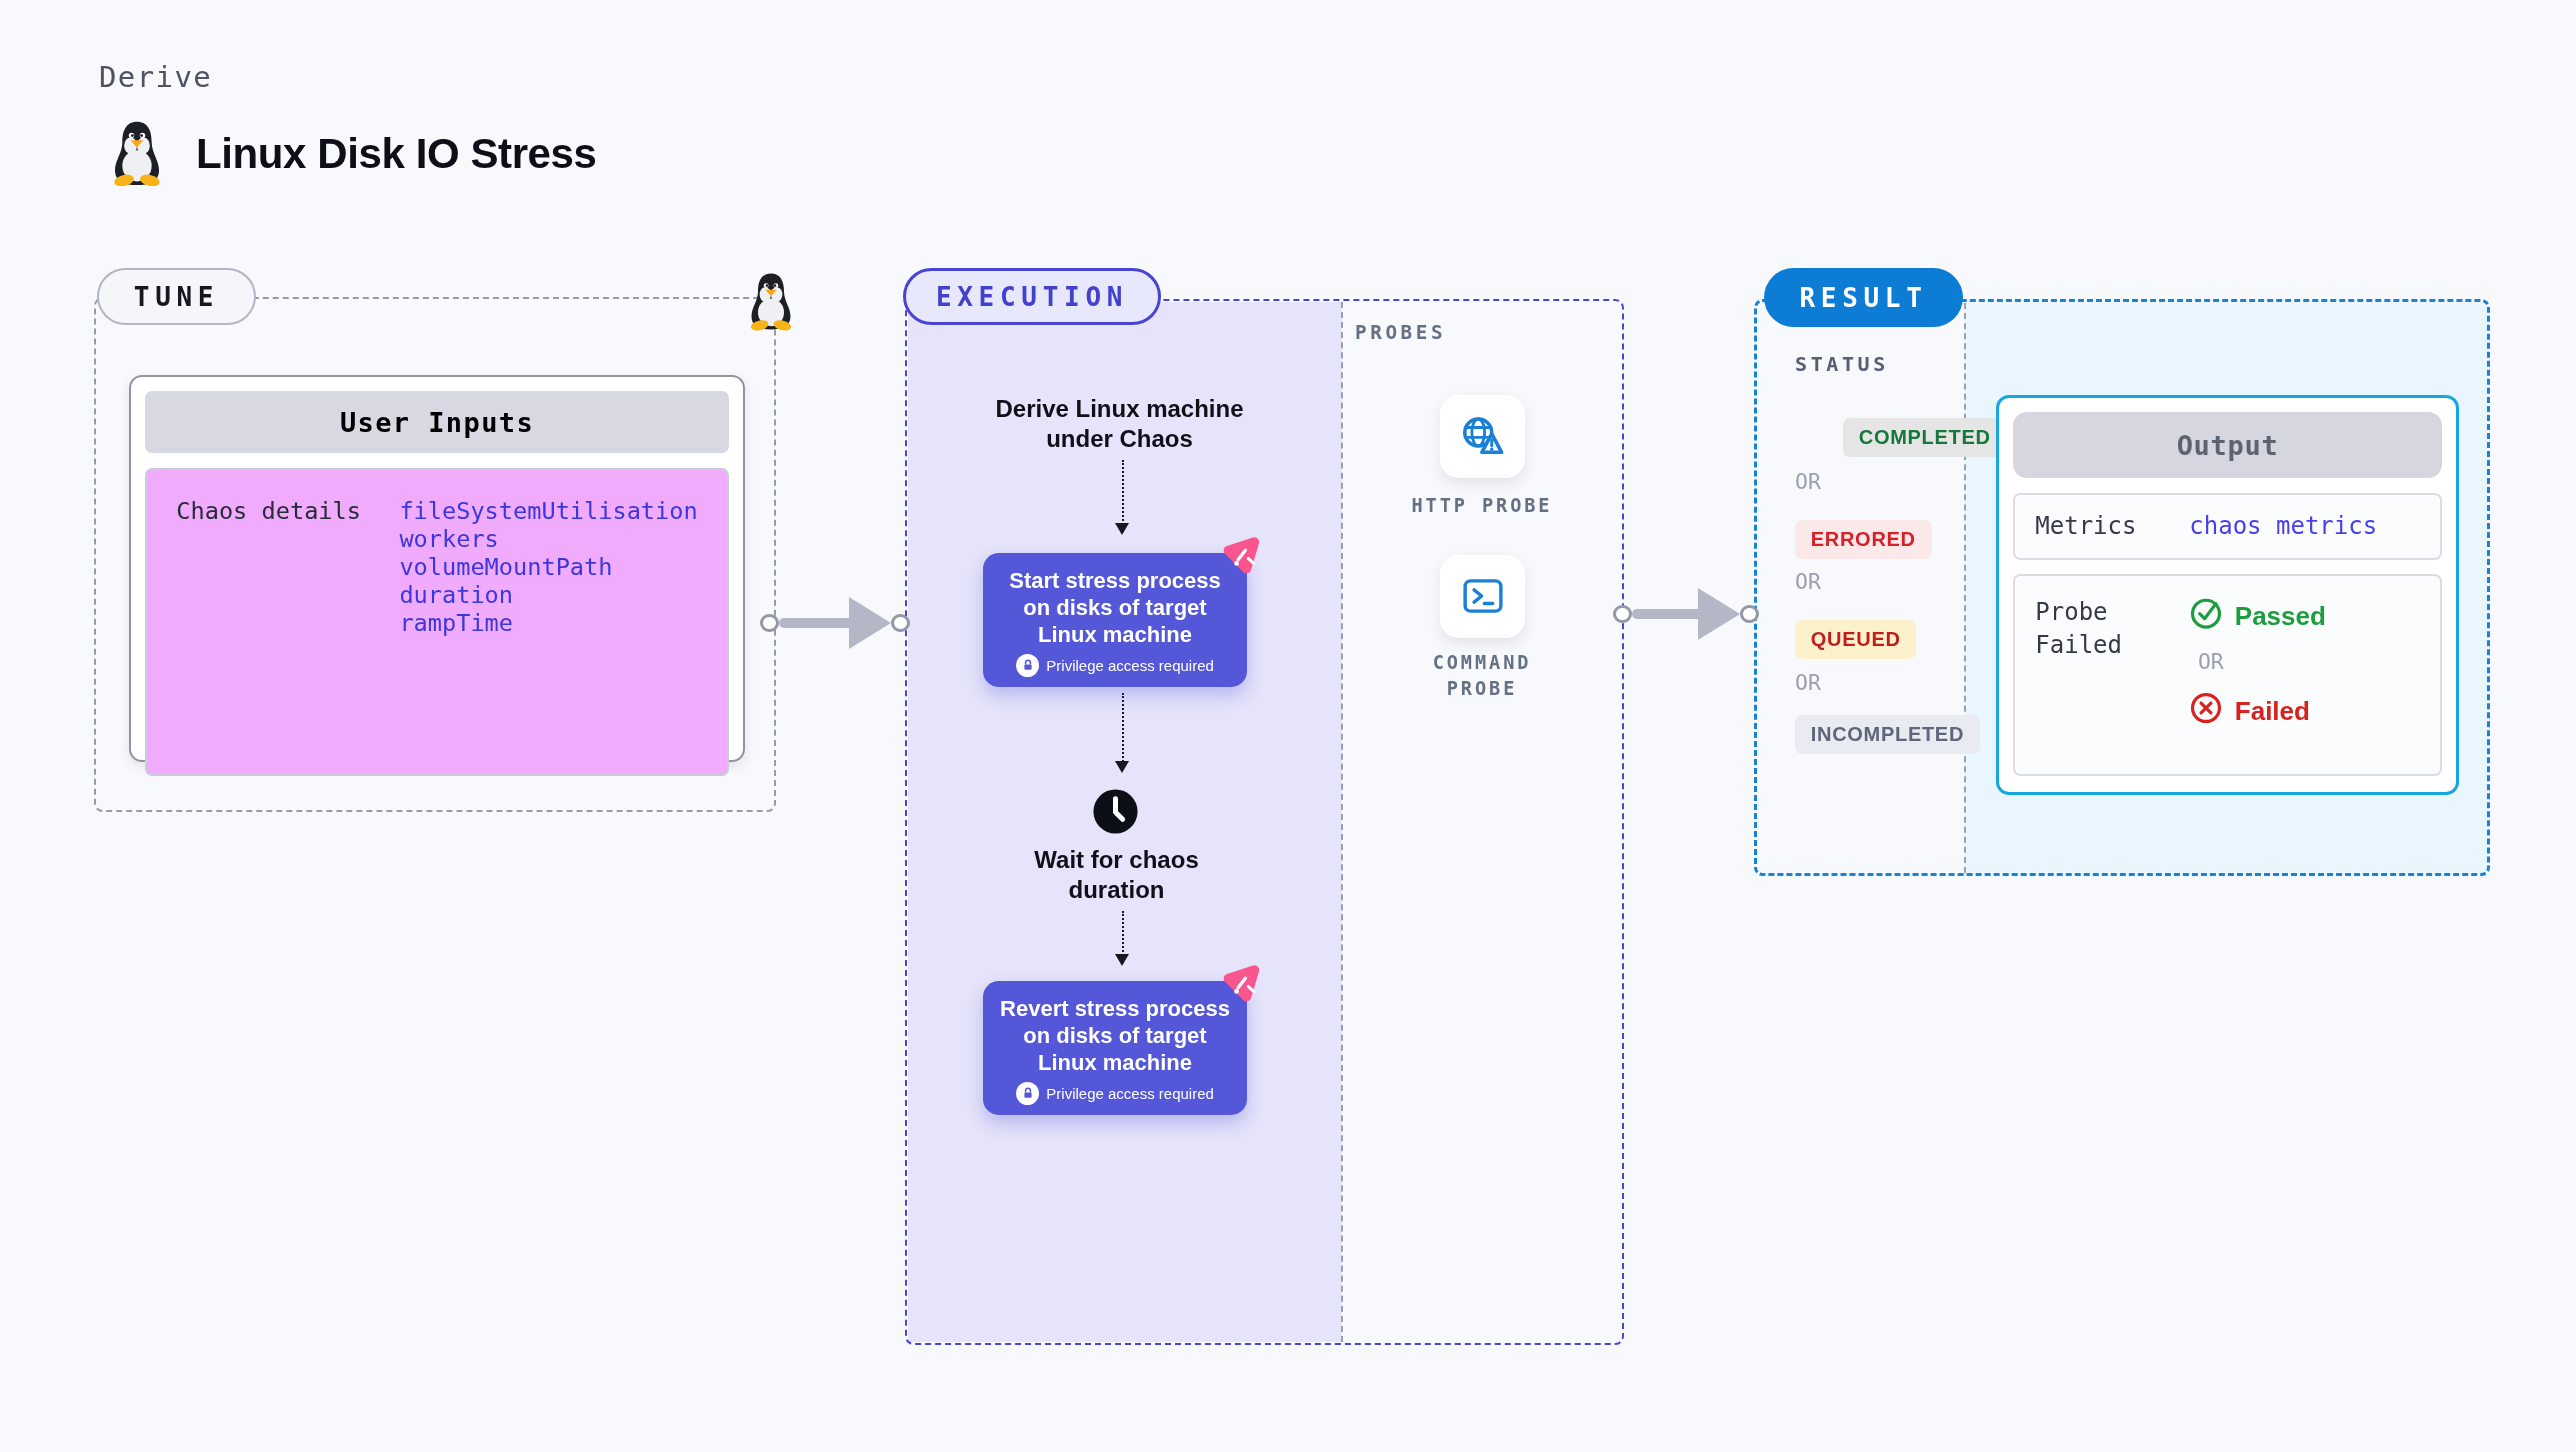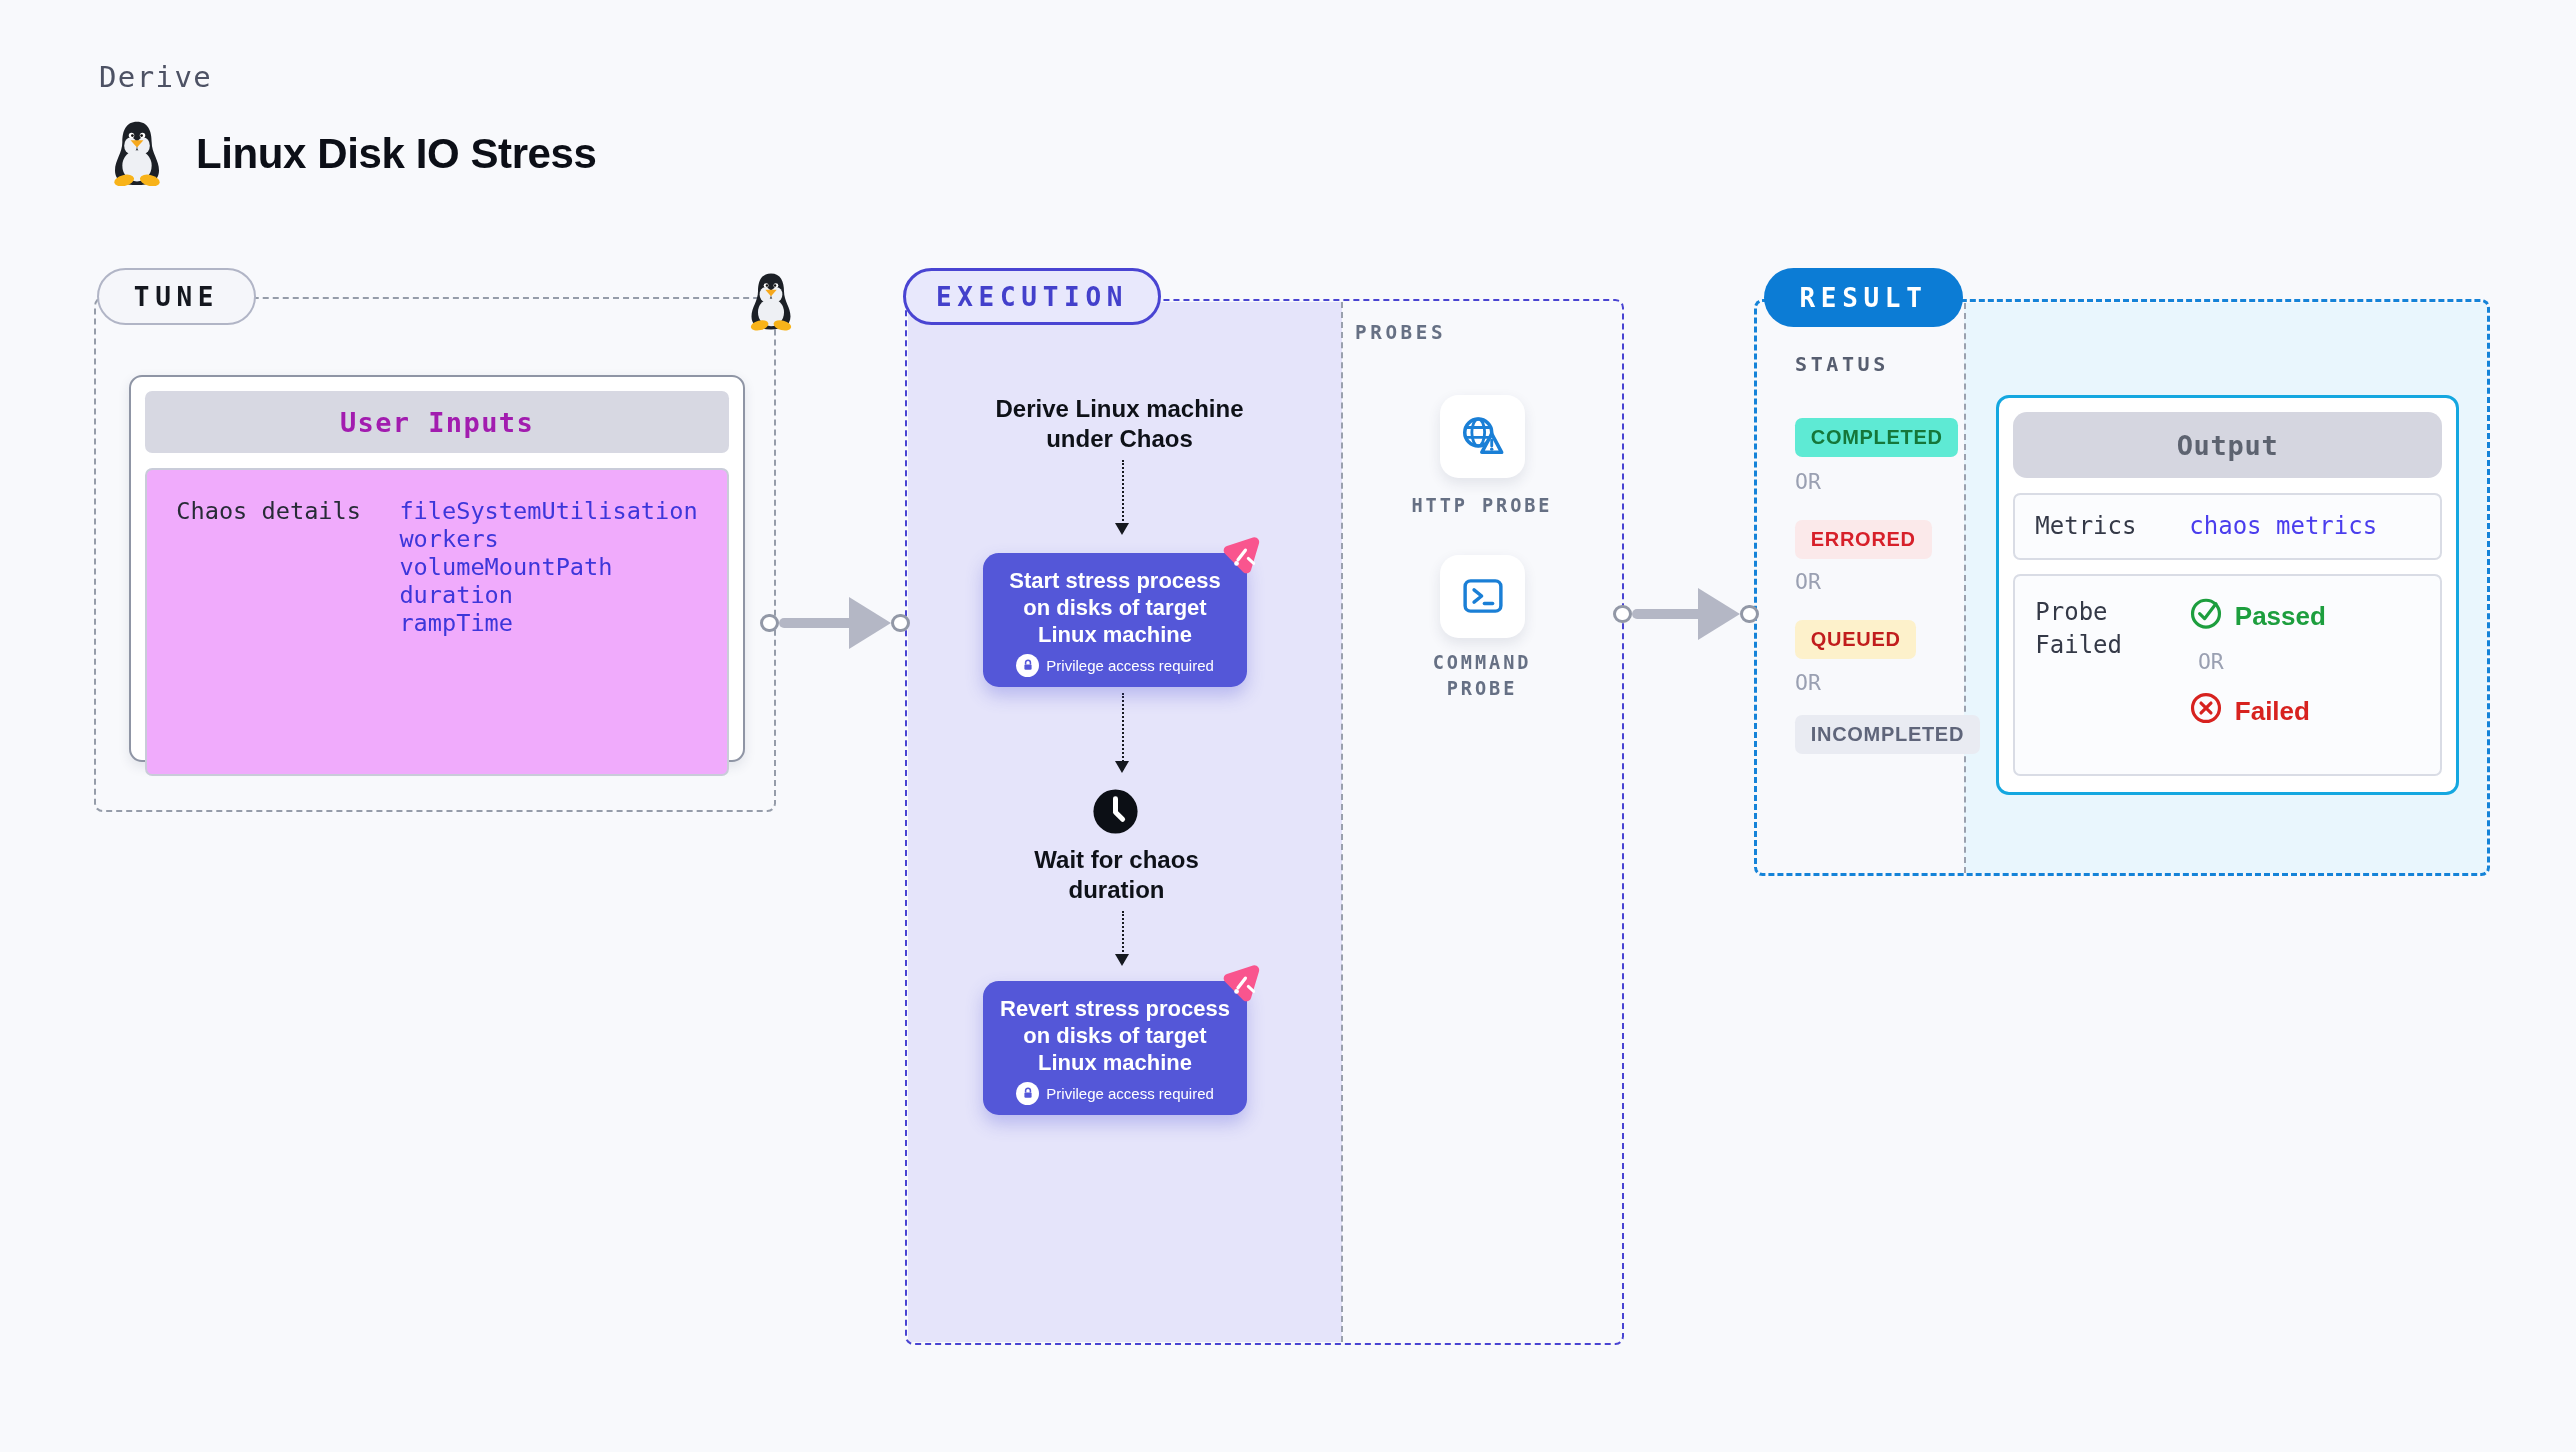--- a/index.html
+++ b/index.html
@@ -32,21 +32,21 @@
           font-weight:bold; font-size:26px; letter-spacing:5.7px; z-index:5; }
   .tune-pill   { left:97px;  top:268px; width:159px; height:57px; background:#f5f6fa; border:2.9px solid #b1b5c6; color:#14171f; }
   .exec-pill   { left:903px; top:268px; width:258px; height:57px; background:#e8e8fc; border:3.6px solid #4944d2; color:#4340cb; }
   .result-pill { left:1764px; top:268px; width:199px; height:59px; background:#0c7cd5; color:#ffffff; }
 
   
   .ui-card { left:129px; top:375px; width:616px; height:387px; background:#ffffff;
              border:2.9px solid #8f95a5; border-radius:13px; padding:14.3px;
              box-shadow:0 4.3px 11.5px rgba(40,50,80,.10); }
   .ui-header { height:62px; background:#d7d8e2; border-radius:7.2px; display:flex; align-items:center;
-               justify-content:center; font-weight:bold; font-size:27px; color:#a21caf; letter-spacing:1.4px; }
+               justify-content:center; font-weight:bold; font-size:27px; color:#000000; letter-spacing:1.4px; }
   .ui-body { margin-top:14.3px; height:308px; background:#f0abfc; border:2.1px solid #c9ccd9;
              border-radius:7.2px; padding:27px 29px; display:flex; }
   .ui-rowlabel { width:229px; font-size:23.6px; color:#272b36; }
   .ui-values { display:flex; flex-direction:column; font-size:23.6px; color:#3d36da; }
 
   
   .conn { display:flex; align-items:center; z-index:6; }
   .port { width:18.6px; height:18.6px; border-radius:50%; background:#fff; border:3.6px solid #9298a6; flex:none; }
   .shaft { height:10px; background:#b4b7c5; border-radius:5px; flex:none; }
   .ahead { width:0; height:0; border-top:26px solid transparent; border-bottom:26px solid transparent;
@@ -273,21 +273,21 @@
   <div class="ahead"></div>
   <div class="port"></div>
 </div>
 
 <div class="abs result-fill"></div>
 <div class="abs gbox result-box"></div>
 <div class="abs vdash result-divider"></div>
 <div class="abs pill result-pill mono">RESULT</div>
 
 <div class="abs status-label mono">STATUS</div>
-<span class="abs badge b1" style="background: #5eead4; color: rgb(21, 119, 58);">COMPLETED</span>
+<span class="abs badge b1" style="background: #e5e5e5; color: rgb(21, 119, 58); margin-left: 48px;">COMPLETED</span>
 <span class="abs orp mono or1">OR</span>
 <span class="abs badge b2" style="background: rgb(251, 233, 234); color: rgb(215, 32, 42);">ERRORED</span>
 <span class="abs orp mono or2">OR</span>
 <span class="abs badge b3" style="background: rgb(253, 241, 203); color: rgb(193, 29, 29);">QUEUED</span>
 <span class="abs orp mono or3">OR</span>
 <span class="abs badge b4" style="background: rgb(233, 235, 242); color: rgb(95, 101, 122);">INCOMPLETED</span>
 
 <div class="abs out-card">
   <div class="out-header mono">Output</div>
   <div class="out-row metrics-row">

